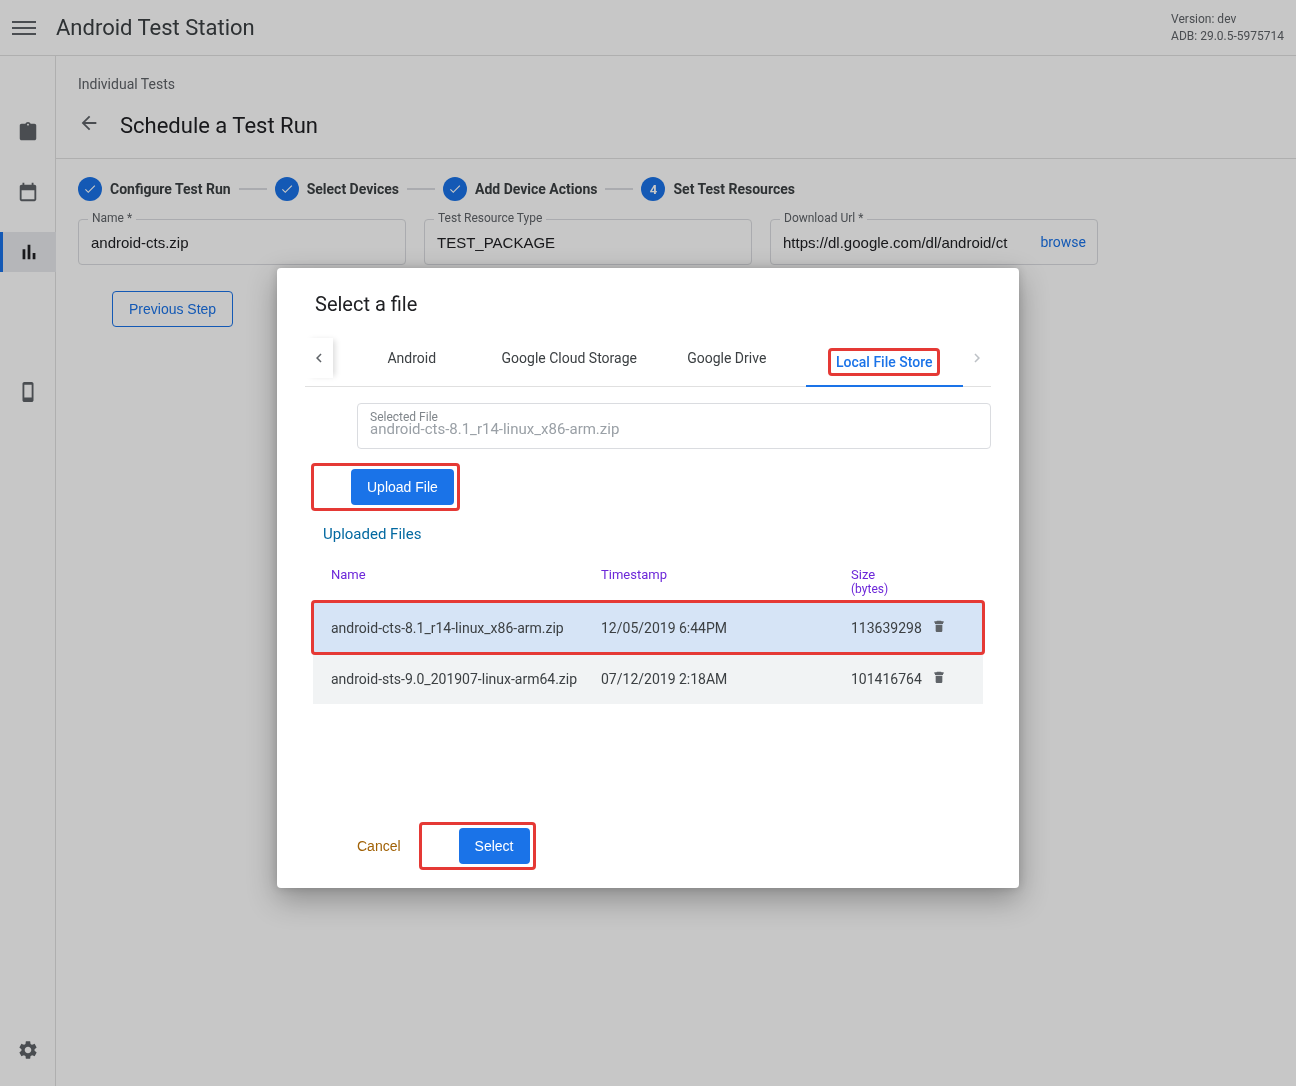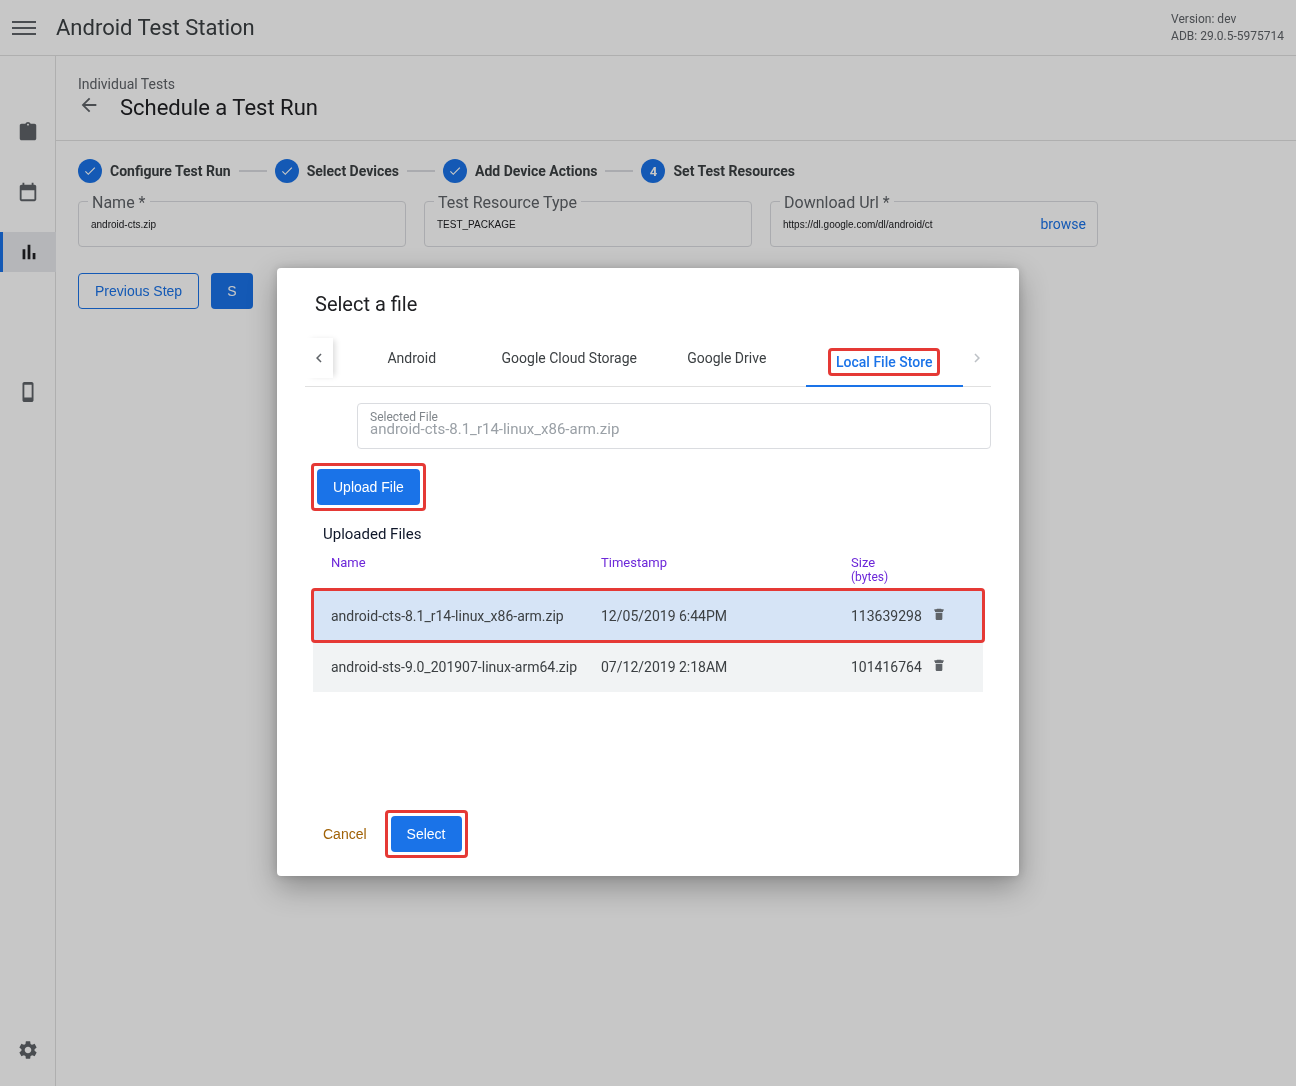--- a/index.html
+++ b/index.html
@@ -16,45 +16,45 @@
 
 
 .rail { position: absolute; left: 0; top: 56px; bottom: 0; width: 56px; border-right: 1px solid #e0e0e0; background: #fff; display: flex; flex-direction: column; align-items: center; padding-top: 56px; gap: 20px; }
 .rail-item { width: 56px; height: 40px; display: flex; align-items: center; justify-content: center; color: #5f6368; cursor: pointer; }
 .rail-item.active { background: #e8eaed; border-left: 3px solid #1a73e8; color: #202124; }
 .rail-spacer { flex: 1; }
 .rail svg { width: 22px; height: 22px; }
 
 
 .main { position: absolute; left: 56px; right: 0; top: 56px; bottom: 0; padding: 20px 22px; }
-.breadcrumb { font-size: 14px; color: #5f6368; margin-bottom: 2px; }
+.breadcrumb { font-size: 14px; color: #5f6368; margin-bottom: 20px; }
 .page-head { display: flex; align-items: center; gap: 20px; margin-bottom: 20px; }
 .back-arrow { color: #5f6368; cursor: pointer; }
 .page-title { font-size: 22px; font-weight: 400; color: #202124; }
 .divider { height: 1px; background: #e0e0e0; margin: 0 -22px 18px; }
 
 
 .stepper { display: flex; align-items: center; gap: 8px; margin-bottom: 18px; }
 .step { display: flex; align-items: center; gap: 8px; font-weight: bold; }
 .step-circle { width: 24px; height: 24px; border-radius: 50%; background: #1a73e8; color: #fff; display: flex; align-items: center; justify-content: center; font-size: 13px; }
 .step-circle svg { width: 14px; height: 14px; }
 .step-label { font-size: 14px; color: #3c4043; }
 .step-line { width: 28px; height: 2px; background: #dadce0; }
 
 
 .fields { display: flex; gap: 18px; margin-bottom: 26px; }
 .field { position: relative; flex: 1; }
-.field-label { position: absolute; top: -8px; left: 10px; background: #fff; padding: 0 4px; font-size: 16px; color: #5f6368; }
-.field-input { width: 100%; height: 46px; border: 1px solid #dadce0; border-radius: 4px; padding: 0 12px; font-size: 10px; color: #202124; }
+.field-label { position: absolute; top: -8px; left: 10px; background: #fff; padding: 0 4px; font-size: 12px; color: #5f6368; }
+.field-input { width: 100%; height: 46px; border: 1px solid #dadce0; border-radius: 4px; padding: 0 12px; font-size: 15px; color: #202124; }
 .field.with-action .field-input { padding-right: 70px; }
 .field-action { position: absolute; right: 12px; top: 50%; transform: translateY(-50%); color: #1a73e8; font-size: 14px; cursor: pointer; }
 
 
 .btn-row { display: flex; gap: 12px; }
-.btn { height: 36px; padding: 0 16px; border-radius: 4px; font-size: 14px; cursor: pointer; display: inline-flex; align-items: center; }
+.btn { height: 36px; padding: 0 16px; border-radius: 4px; font-size: 14px; cursor: pointer; display: inline-flex; align-items: center; margin-left: 34px; }
 .btn-outlined { border: 1px solid #1a73e8; color: #1a73e8; background: #fff; }
 .btn-filled { background: #1a73e8; color: #fff; border: none; }
 .btn-text { background: none; border: none; color: #a16207; padding: 0 10px; }
 
 
 .dialog { position: absolute; z-index: 10; left: 50%; transform: translateX(-50%); top: 268px; width: 742px; background: #fff; border-radius: 4px; box-shadow: 0 11px 30px rgba(0,0,0,0.3), 0 0 8px rgba(0,0,0,0.15); padding: 24px 28px 20px; }
 .dialog-title { font-size: 20px; font-weight: 400; margin-bottom: 22px; margin-left: 10px; }
 
 .tab-wrap { position: relative; display: flex; align-items: flex-start; border-bottom: 1px solid #e0e0e0; margin-bottom: 16px; }
 .tab-chevron { width: 28px; height: 40px; display: flex; align-items: center; justify-content: center; color: #5f6368; cursor: pointer; }
@@ -66,21 +66,21 @@
 .tab.active::after { content: ''; position: absolute; left: 0; right: 0; bottom: -1px; height: 2px; background: #1a73e8; }
 
 .hl-red { outline: 3px solid #e53935; outline-offset: -1px; border-radius: 2px; }
 
 .selected-file { margin: 0 0 16px 8px; padding-left: 44px; }
 .selected-file-box { border: 1px solid #dadce0; border-radius: 4px; padding: 16px 12px 10px; position: relative; }
 .selected-file-box .lbl { position: absolute; top: 6px; left: 12px; font-size: 12px; color: #80868b; }
 .selected-file-box .val { font-size: 15px; color: #9aa0a6; }
 
 .upload-wrap { margin-left: 8px; margin-bottom: 16px; }
-.uploaded-title { font-size: 15px; color: #0f172a; margin-left: 18px; margin-bottom: 6px; }
+.uploaded-title { font-size: 15px; color: #0369a1; margin-left: 18px; margin-bottom: 18px; }
 
 .file-table { margin: 0 8px; }
 .ft-head { display: flex; padding: 6px 18px; font-size: 13px; color: #6d28d9; }
 .ft-col-name { width: 270px; }
 .ft-col-ts { width: 226px; }
 .ft-col-size { width: 80px; margin-left: 24px; }
 .ft-col-size .sub { display: block; font-size: 12px; }
 .ft-col-act { width: 30px; }
 .ft-row { display: flex; align-items: center; padding: 16px 18px; font-size: 14px; color: #3c4043; }
 .ft-row.selected { background: #d6e4f6; }

